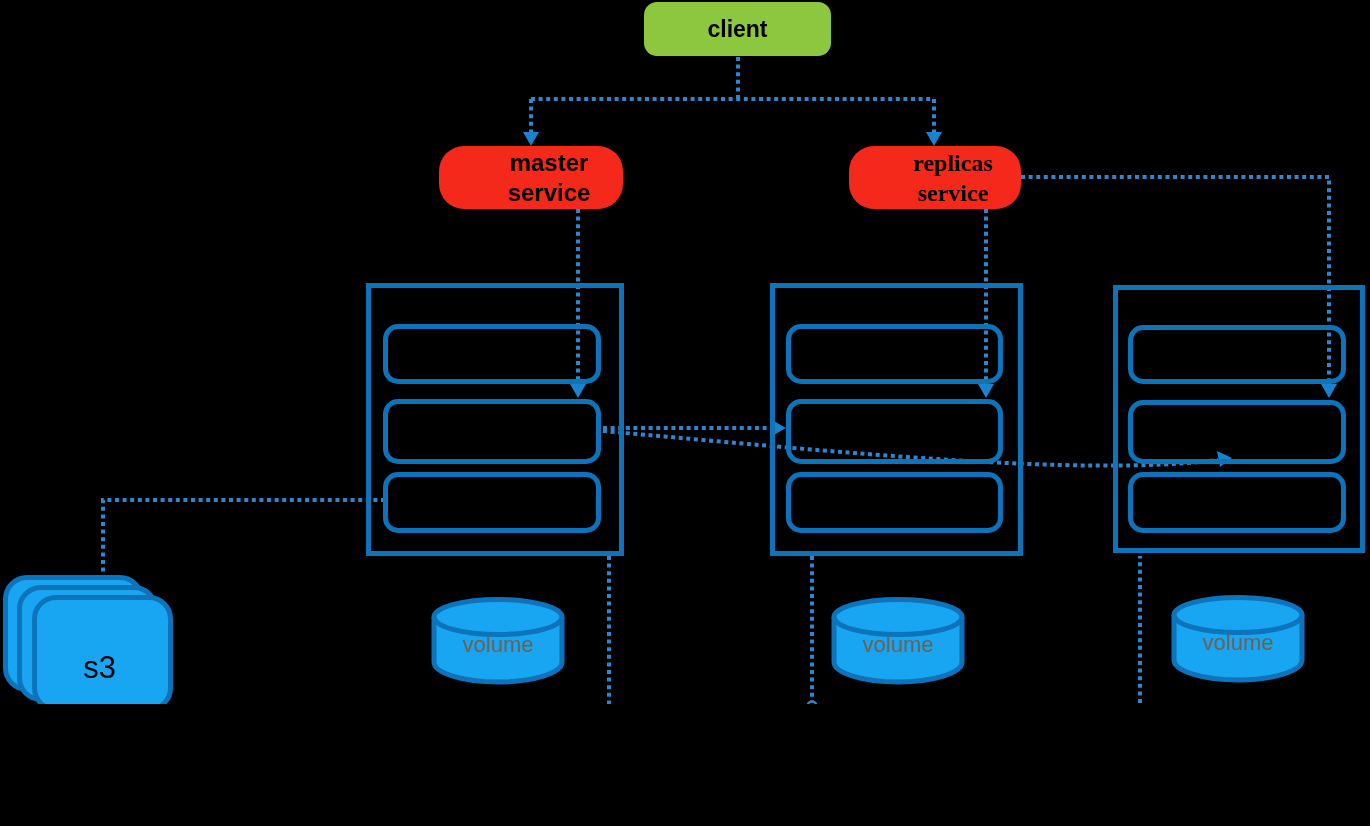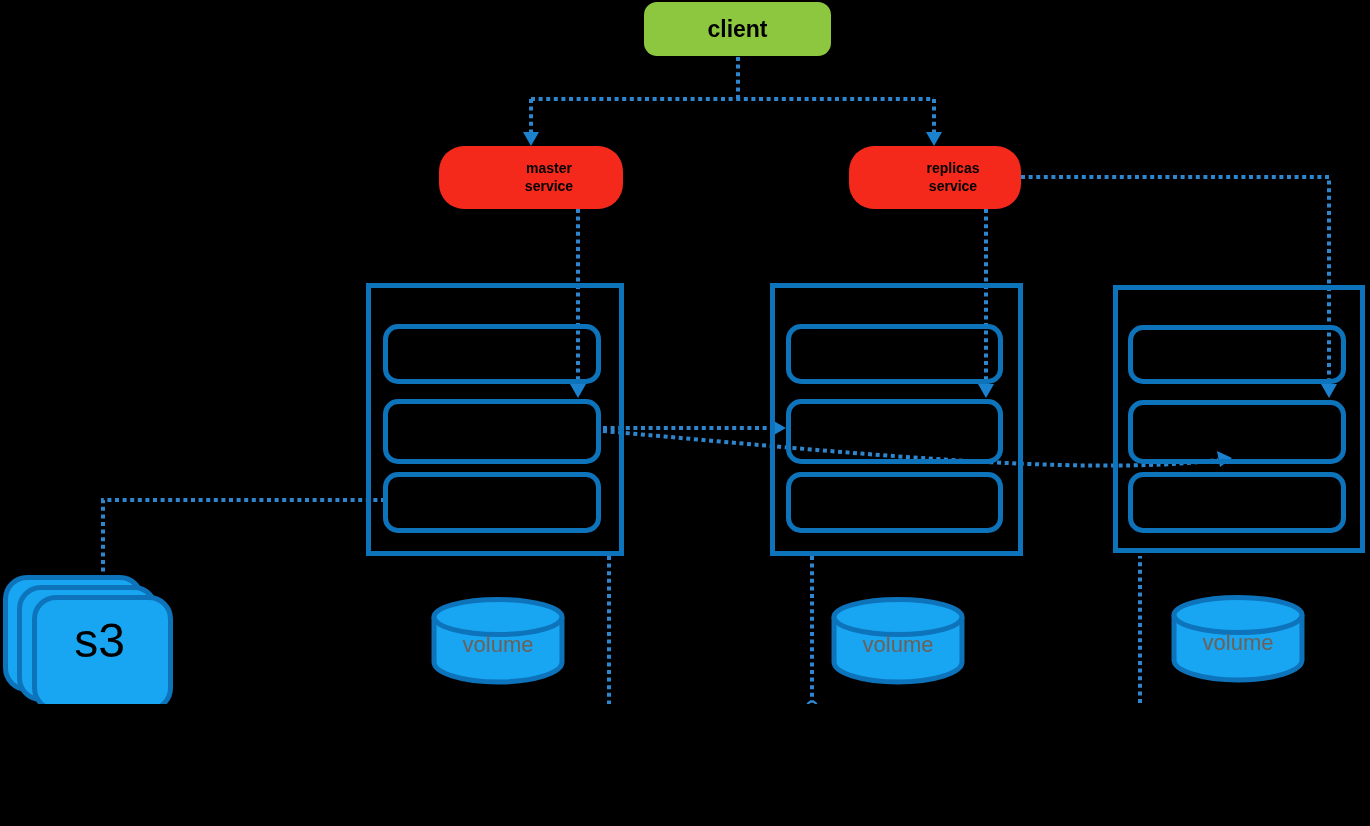--- a/index.html
+++ b/index.html
@@ -10,34 +10,34 @@
   svg.wires { position:absolute; left:0; top:0; width:1370px; height:826px; }
   .conn { fill:none; stroke:var(--connector,#2E86CF); stroke-width:4; stroke-dasharray:4 3.6; }
   .arrowhead { fill:var(--arrow,#1B82CF); stroke:none; }
   .hop { fill:#000; stroke:var(--connector,#2E86CF); stroke-width:2.5; }
 
   .node { position:absolute; box-sizing:border-box; display:flex; flex-direction:column;
           align-items:center; justify-content:center; text-align:center; }
   .client-box { background:var(--client-fill,#8DC63F); border-radius:13px;
                 color:var(--node-label,#000); font-size:23px; font-weight:700; }
   .service-box { background:var(--service-fill,#F4291B); border-radius:25px;
-                 color:var(--node-label,#000); font-size:14px; font-weight:700; line-height:1.25;padding-left:36px; }
+                 color:var(--node-label,#000); font-size:24px; font-weight:700; line-height:1.25;padding-left:36px; }
   .group { position:absolute; box-sizing:border-box; border:5px solid var(--node-border,#0D73BB); }
   .slot  { position:absolute; box-sizing:border-box; border:5px solid var(--node-border,#0D73BB);
            border-radius:15px; }
   .bottombox { position:absolute; box-sizing:border-box; border:5px solid var(--node-border,#0D73BB);
                border-radius:15px; }
 
   .s3-wrap { position:absolute; left:3px; top:575px; width:170px; height:137px; }
   .s3-card { position:absolute; width:141px; height:117px; box-sizing:border-box;
              background:var(--node-fill,#18A5F2); border:5px solid var(--node-border,#0D73BB);
              border-radius:24px; }
-  .s3-label { position:absolute; left:29px; top:582px; width:141px; height:117px;
+  .s3-label { position:absolute; left:29px; top:609px; width:141px; height:117px;
               display:flex; align-items:center; justify-content:center;
-              font-size:48px; color:var(--node-label,#000); }
+              font-size:31px; color:var(--node-label,#000); }
 
   .volume { position:absolute; width:136px; height:92px; }
   .volume svg { display:block; }
   .cyl-fill { fill:var(--node-fill,#18A5F2); stroke:var(--node-border,#0D73BB); stroke-width:5; }
   .vol-label { position:absolute; left:0; top:36px; width:100%; text-align:center;
                font-size:22px; color:var(--volume-label,#6D6157); }
 </style>
 </head>
 <body>
 
@@ -77,21 +77,21 @@
   </svg>
 
   <div class="node client-box" style="left:644px; top:2px; width:187px; height:54px;">
     <span>client</span>
   </div>
 
   <div class="node service-box" style="left:439px; top:146px; width:184px; height:63px;">
     <span>master</span>
     <span>service</span>
   </div>
-  <div class="node service-box" style="left:849px; top:146px; width:172px; height:63px;">
+  <div class="node service-box" style="left:849px; top:146px; width:172px; height:63px;font-family:Liberation Serif, serif;">
     <span>replicas</span>
     <span>service</span>
   </div>
 
   <div class="group" style="left:366px; top:283px; width:258px; height:273px;">
     <div class="slot" style="left:12px; top:36px;  width:218px; height:60px;"></div>
     <div class="slot" style="left:12px; top:111px; width:218px; height:65px;"></div>
     <div class="slot" style="left:12px; top:184px; width:218px; height:61px;"></div>
   </div>
 

